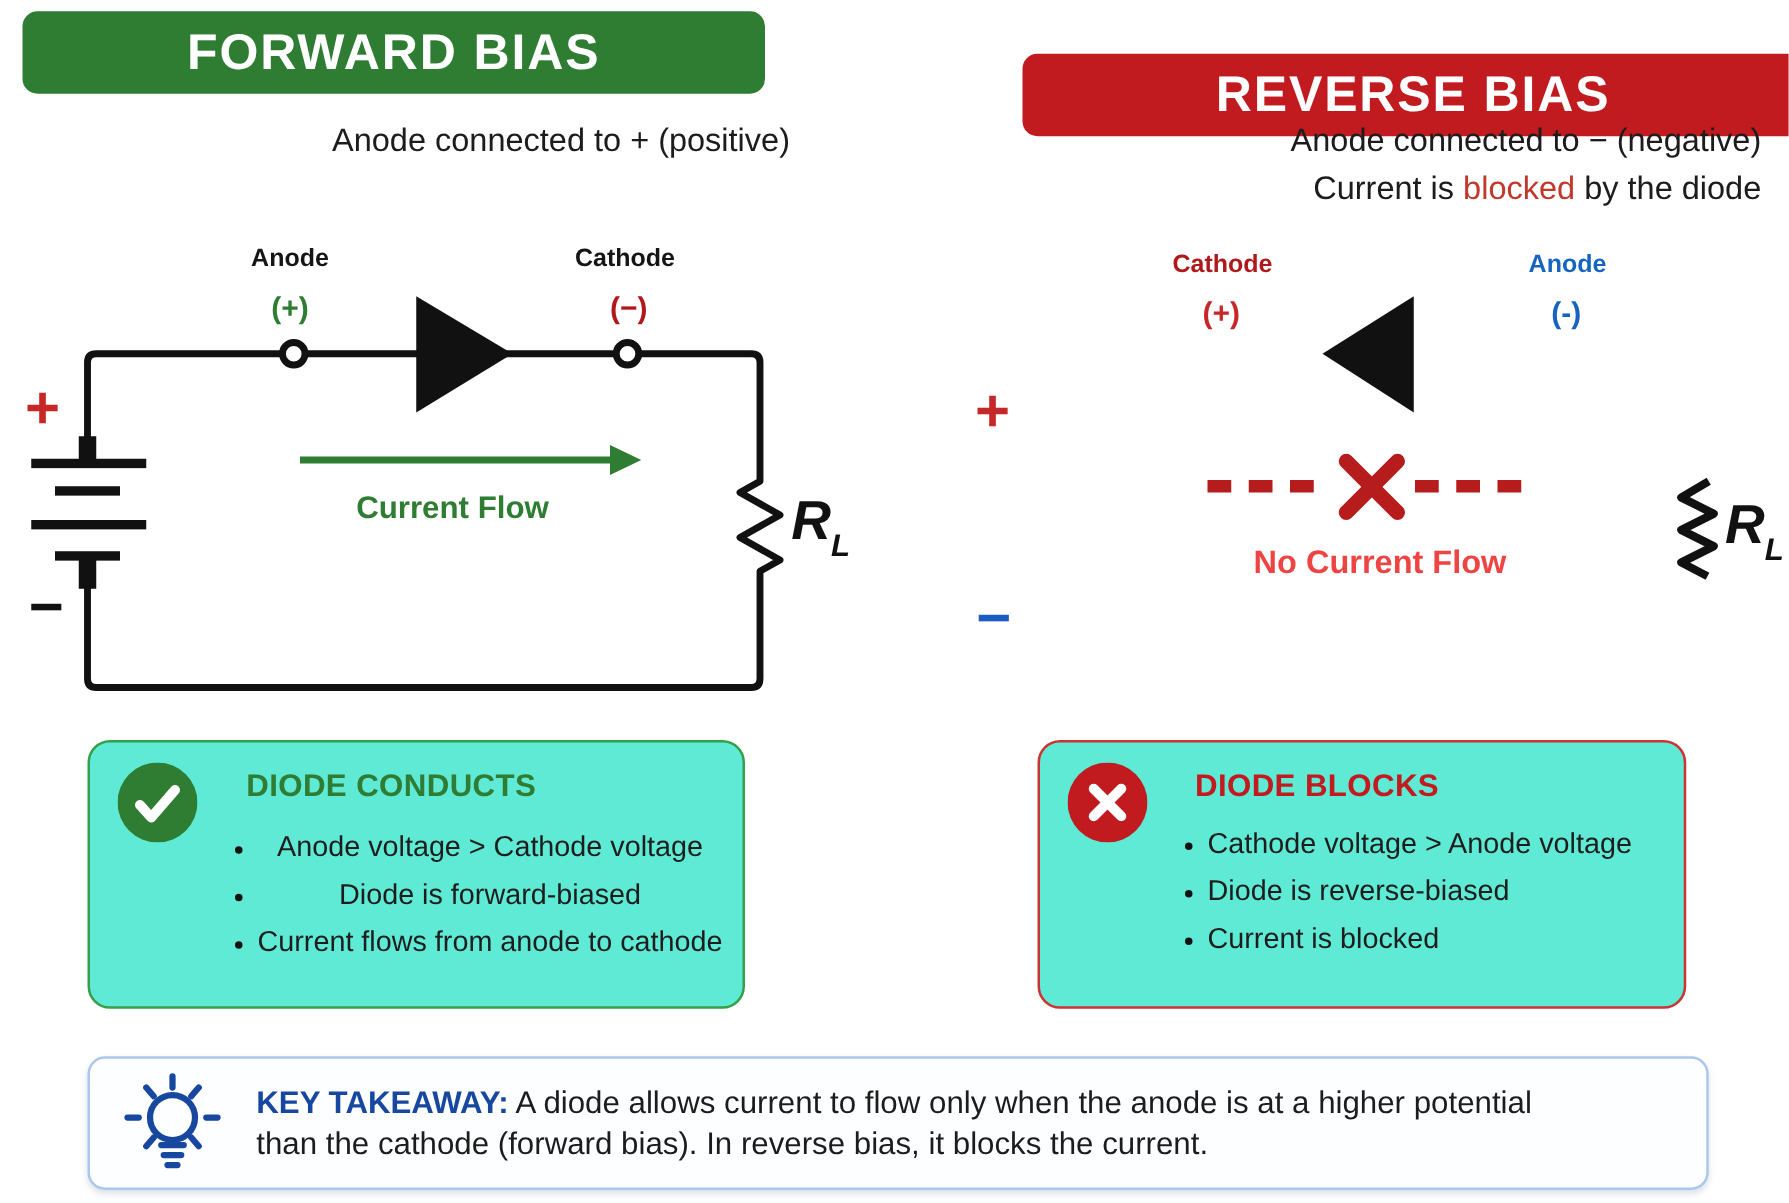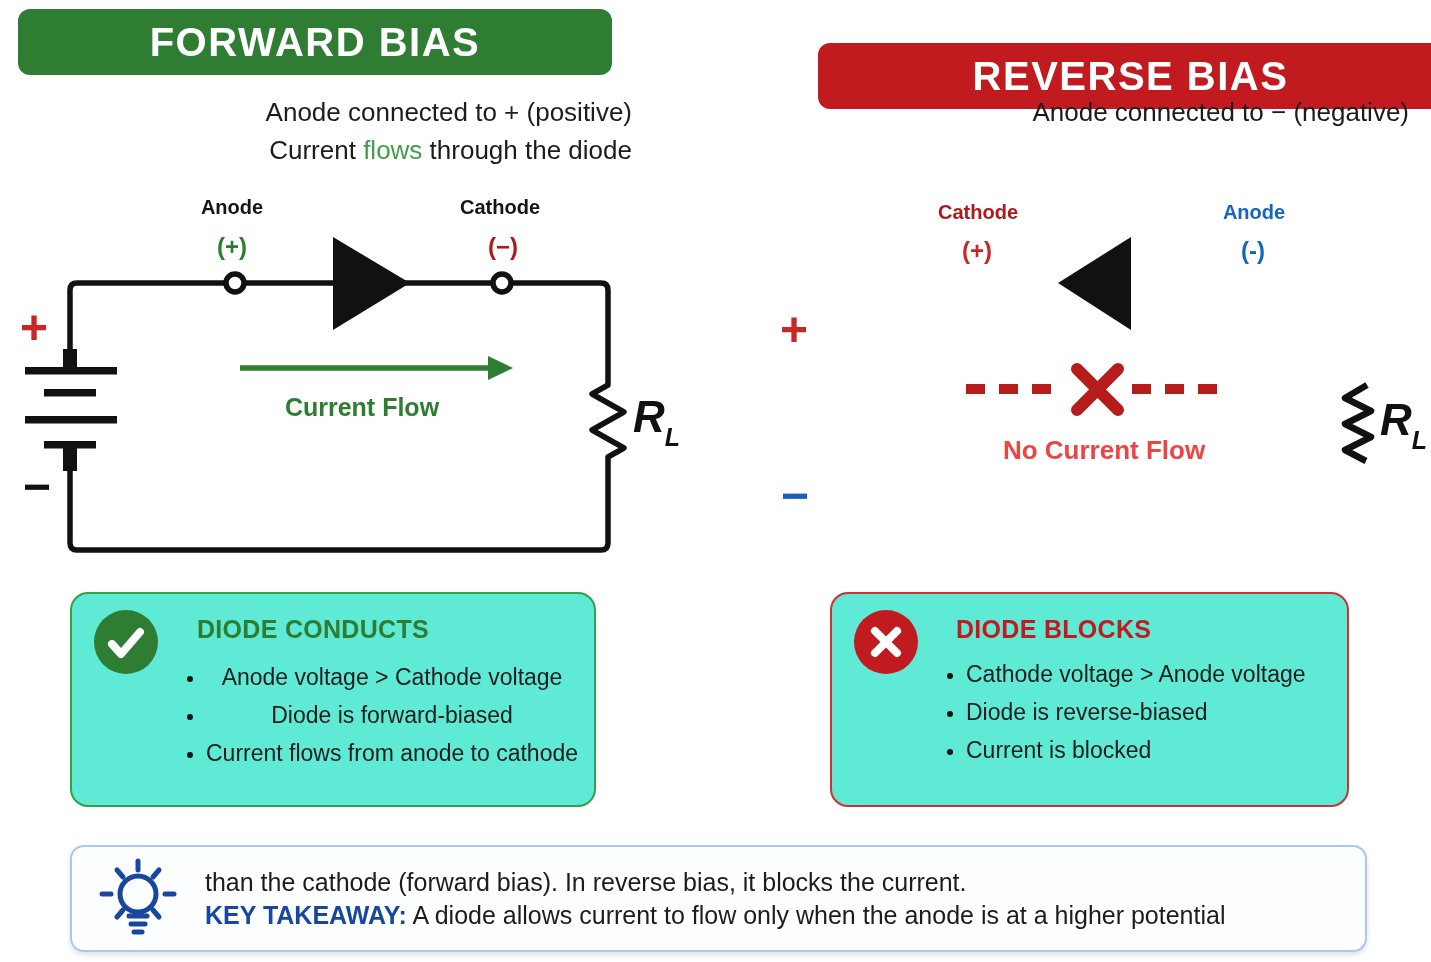--- a/index.html
+++ b/index.html
@@ -71,24 +71,24 @@
 
   <div class="banner green">
     <span>FORWARD BIAS</span>
   </div>
   <div class="banner red">
     <span>REVERSE BIAS</span>
   </div>
 
   <div class="subtitle left">
     <div>Anode connected to + (positive)</div>
-    <div><span>Current </span><span class="hl-green">flows</span><span> through the diode</span></div>
   </div>
   <div class="subtitle right">
     <div>Anode connected to − (negative)</div>
+    <div><span>Current is </span><span class="hl-red">blocked</span><span> by the diode</span></div>
   </div>
 
   <svg class="overlay" width="1431" height="962" viewBox="0 0 1431 962">
 
     <g>
       <path d="M70,352 L70,290 Q70,283 77,283 L601,283 Q608,283 608,290 L608,385
                l-16,9 l32,18 l-32,18 l32,18 l-16,9
                L608,543 Q608,550 601,550 L77,550 Q70,550 70,543 L70,470" fill="none" stroke="#111" stroke-width="5.5" stroke-linejoin="round"></path>
 
       <g fill="#111">
@@ -182,18 +182,18 @@
         <line x1="42" y1="7" x2="42" y2="16"></line>
         <line x1="21" y1="16" x2="27" y2="23"></line>
         <line x1="63" y1="16" x2="57" y2="23"></line>
         <line x1="6" y1="40" x2="15" y2="40"></line>
         <line x1="69" y1="40" x2="78" y2="40"></line>
         <line x1="21" y1="63" x2="27" y2="56"></line>
         <line x1="63" y1="63" x2="57" y2="56"></line>
       </g>
     </svg>
     <div class="text">
+      <div><span class="label">KEY TAKEAWAY:</span><span> A diode allows current to flow only when the anode is at a higher potential</span></div>
       <div>than the cathode (forward bias). In reverse bias, it blocks the current.</div>
-      <div><span class="label">KEY TAKEAWAY:</span><span> A diode allows current to flow only when the anode is at a higher potential</span></div>
     </div>
   </div>
 
 </div>
 
 </body></html>

